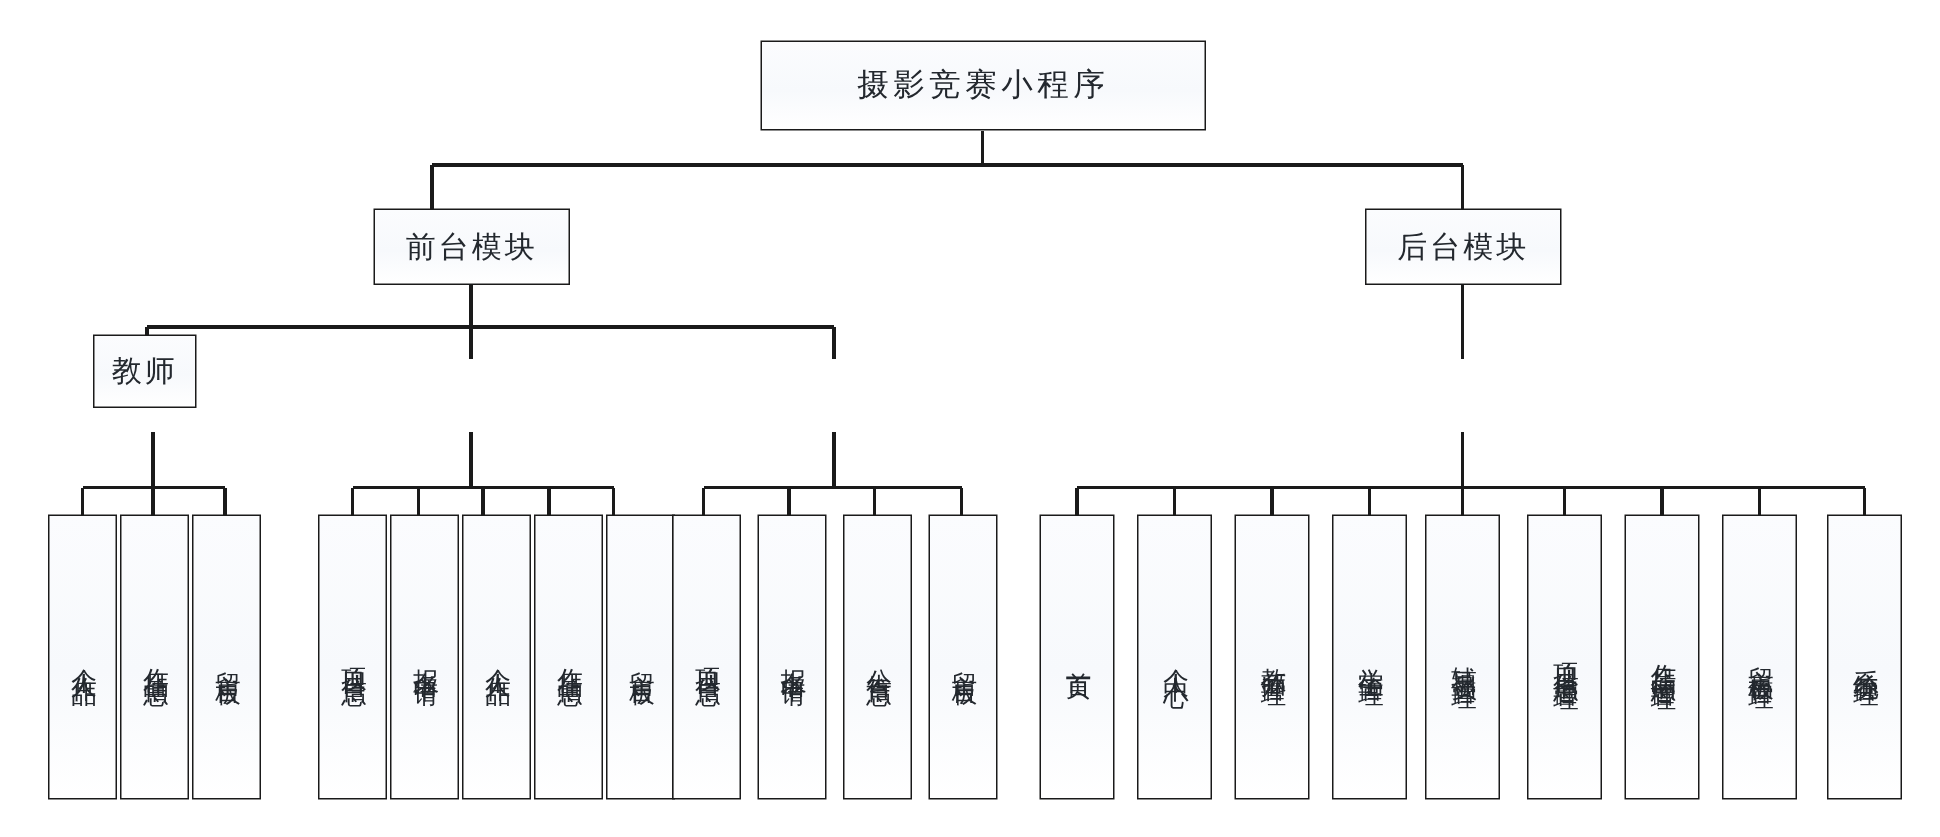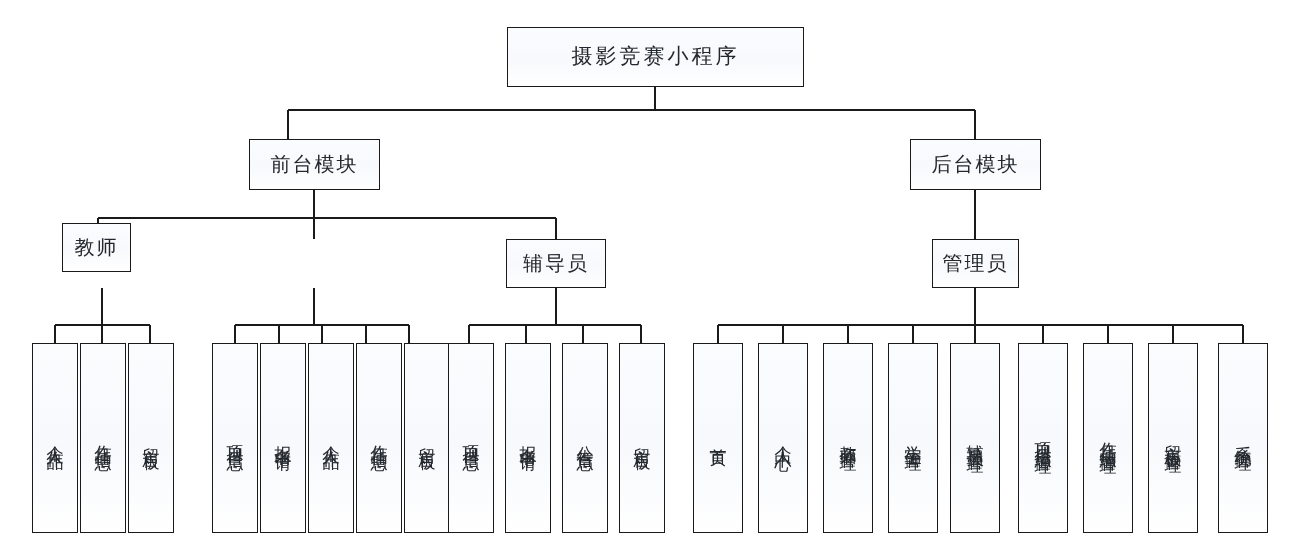--- a/index.html
+++ b/index.html
@@ -122,26 +122,20 @@
   <div class="node h" style="left:249px;top:139px;width:131px;height:51px;">
     <span class="lbl">前台模块</span>
   </div>
   <div class="node h" style="left:910px;top:139px;width:131px;height:51px;">
     <span class="lbl">后台模块</span>
   </div>
 
   <div class="node h" style="left:62px;top:223px;width:69px;height:49px;">
     <span class="lbl">教师</span>
   </div>
-  <div class="node h" style="left:506px;top:239px;width:100px;height:49px;">
-    <span class="lbl">辅导员</span>
-  </div>
-  <div class="node h" style="left:932px;top:239px;width:87px;height:49px;">
-    <span class="lbl">管理员</span>
-  </div>
 
   <div class="node v" style="left:32px;top:343px;width:46px;height:190px;">
     <span class="lbl">个人作品</span>
   </div>
   <div class="node v" style="left:80px;top:343px;width:46px;height:190px;">
     <span class="lbl">作品信息</span>
   </div>
   <div class="node v" style="left:128px;top:343px;width:46px;height:190px;">
     <span class="lbl">留言板</span>
   </div>

